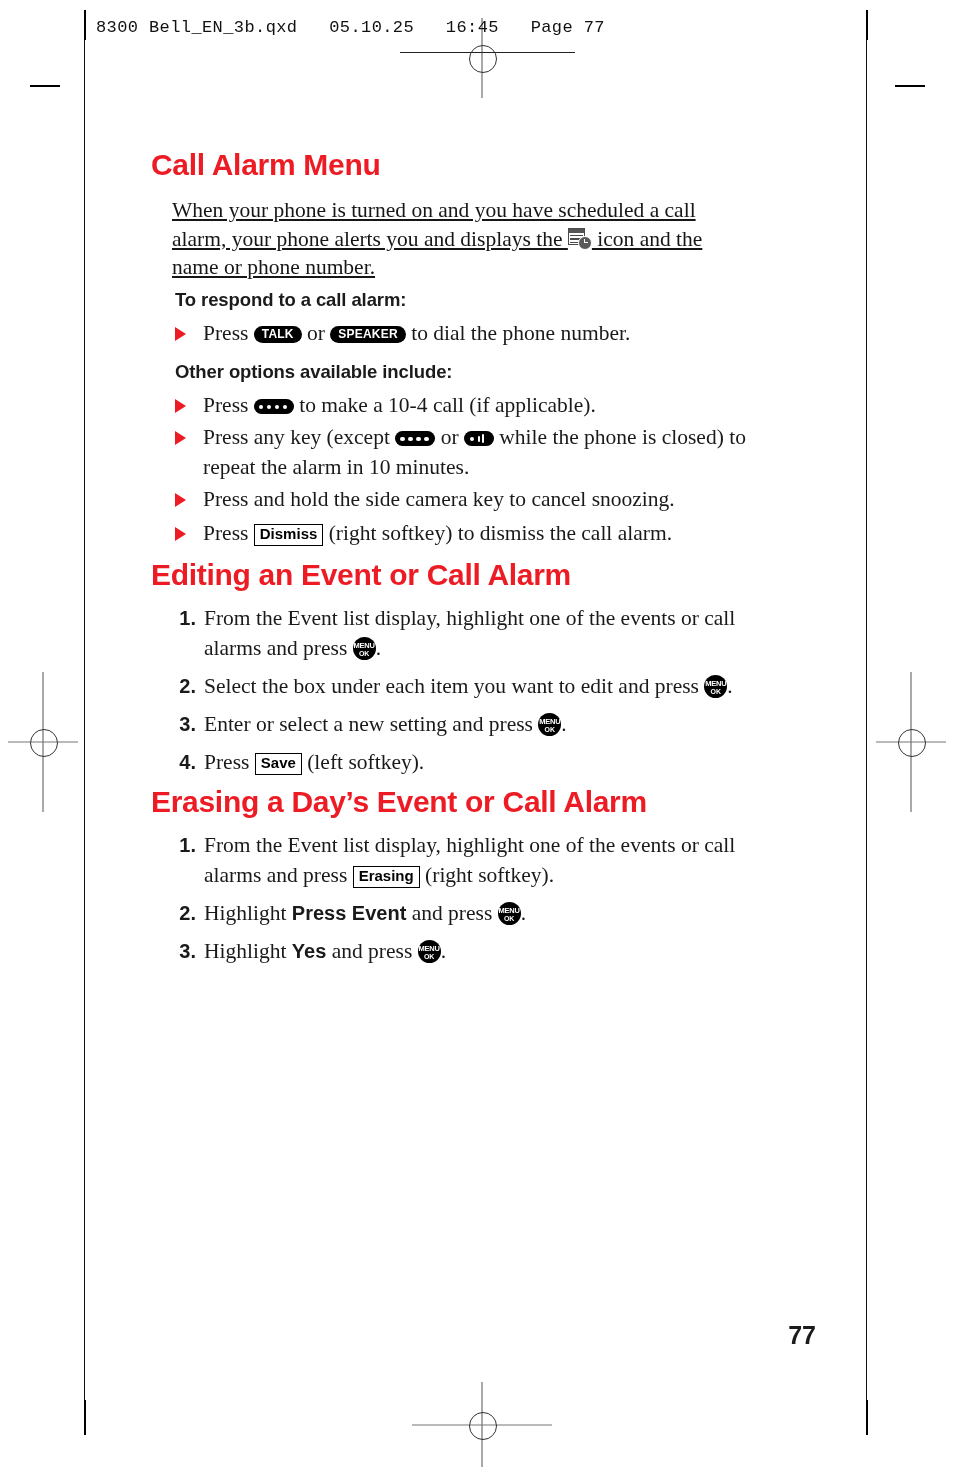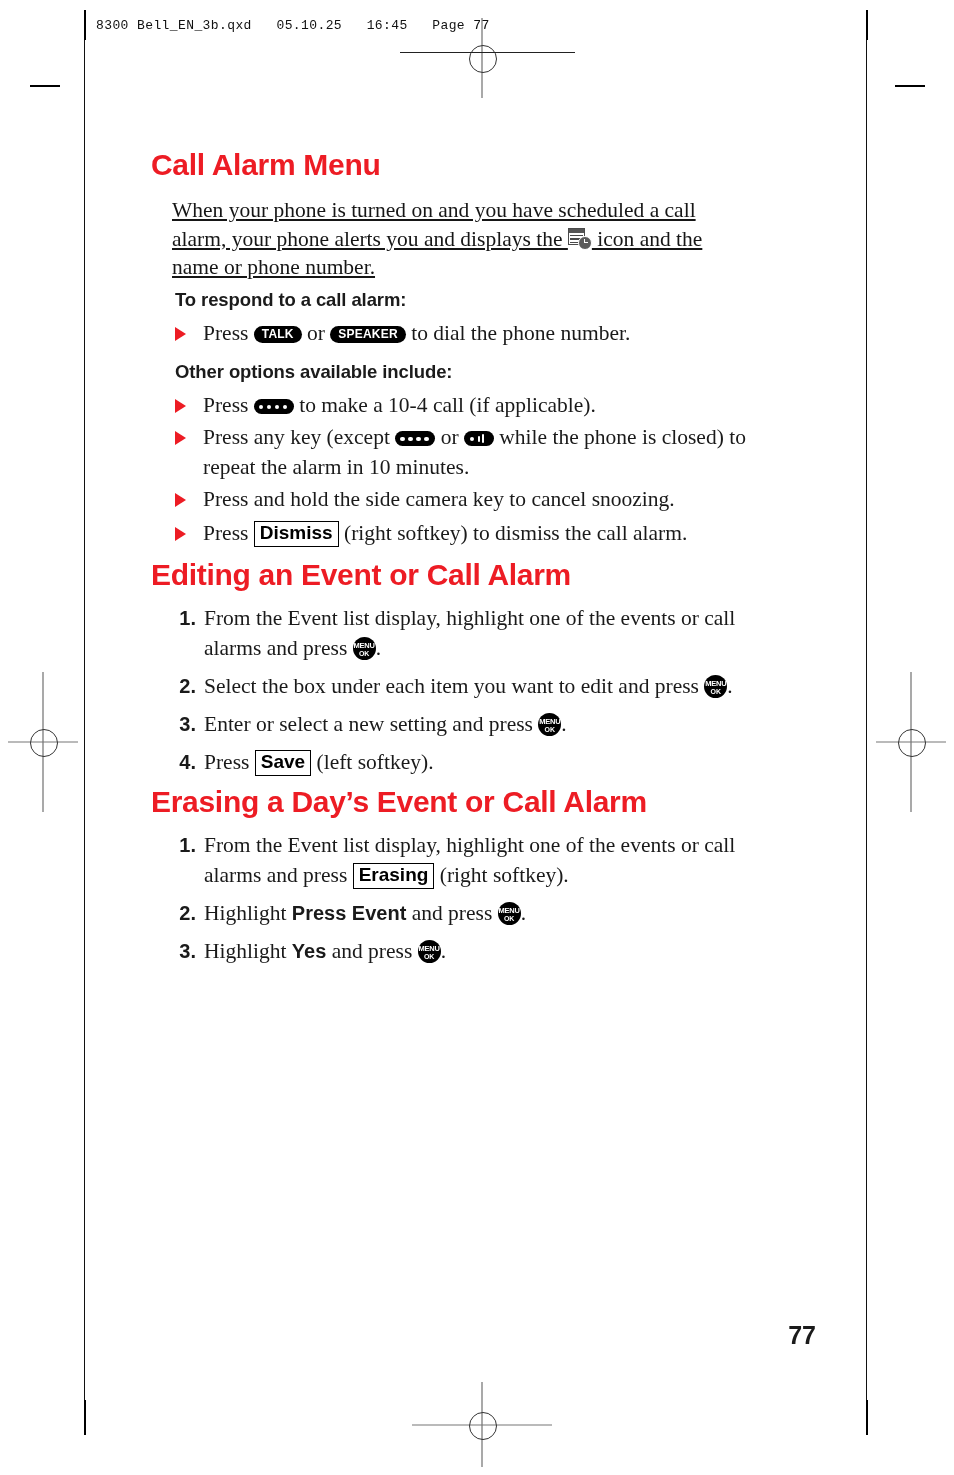--- a/index.html
+++ b/index.html
@@ -33,21 +33,21 @@
     border: 1px solid #333; border-radius: 50%;
     background: transparent;
   }
 
   
   .file-header {
     position: absolute;
     left: 96px;
     top: 18px;
     font-family: "Liberation Mono", monospace;
-    font-size: 13px;
+    font-size: 17px;
     letter-spacing: 0.4px;
     color: #111;
     white-space: pre;
   }
   .header-rule {
     position: absolute;
     left: 400px;
     top: 52px;
     width: 175px;
     height: 1px;
@@ -207,21 +207,21 @@
   .key-spk .w1 { left: 14px; top: 4.5px; width: 2px; height: 6px; }
   .key-spk .w2 { left: 18px; top: 3px; width: 2px; height: 9px; }
 
   .softkey-box {
     display: inline-block;
     border: 1.6px solid #000;
     padding: 1px 5px 2px 5px;
     font-family: "Liberation Sans Narrow", "Liberation Sans", sans-serif;
     font-stretch: condensed;
     font-weight: bold;
-    font-size: 19px;
+    font-size: 15px;
     line-height: 1.1;
     vertical-align: 1px;
     color: #000;
   }
 
   .inline-bold {
     font-family: "Liberation Sans Narrow", "Liberation Sans", sans-serif;
     font-stretch: condensed;
     font-weight: bold;
     font-size: 20px;

